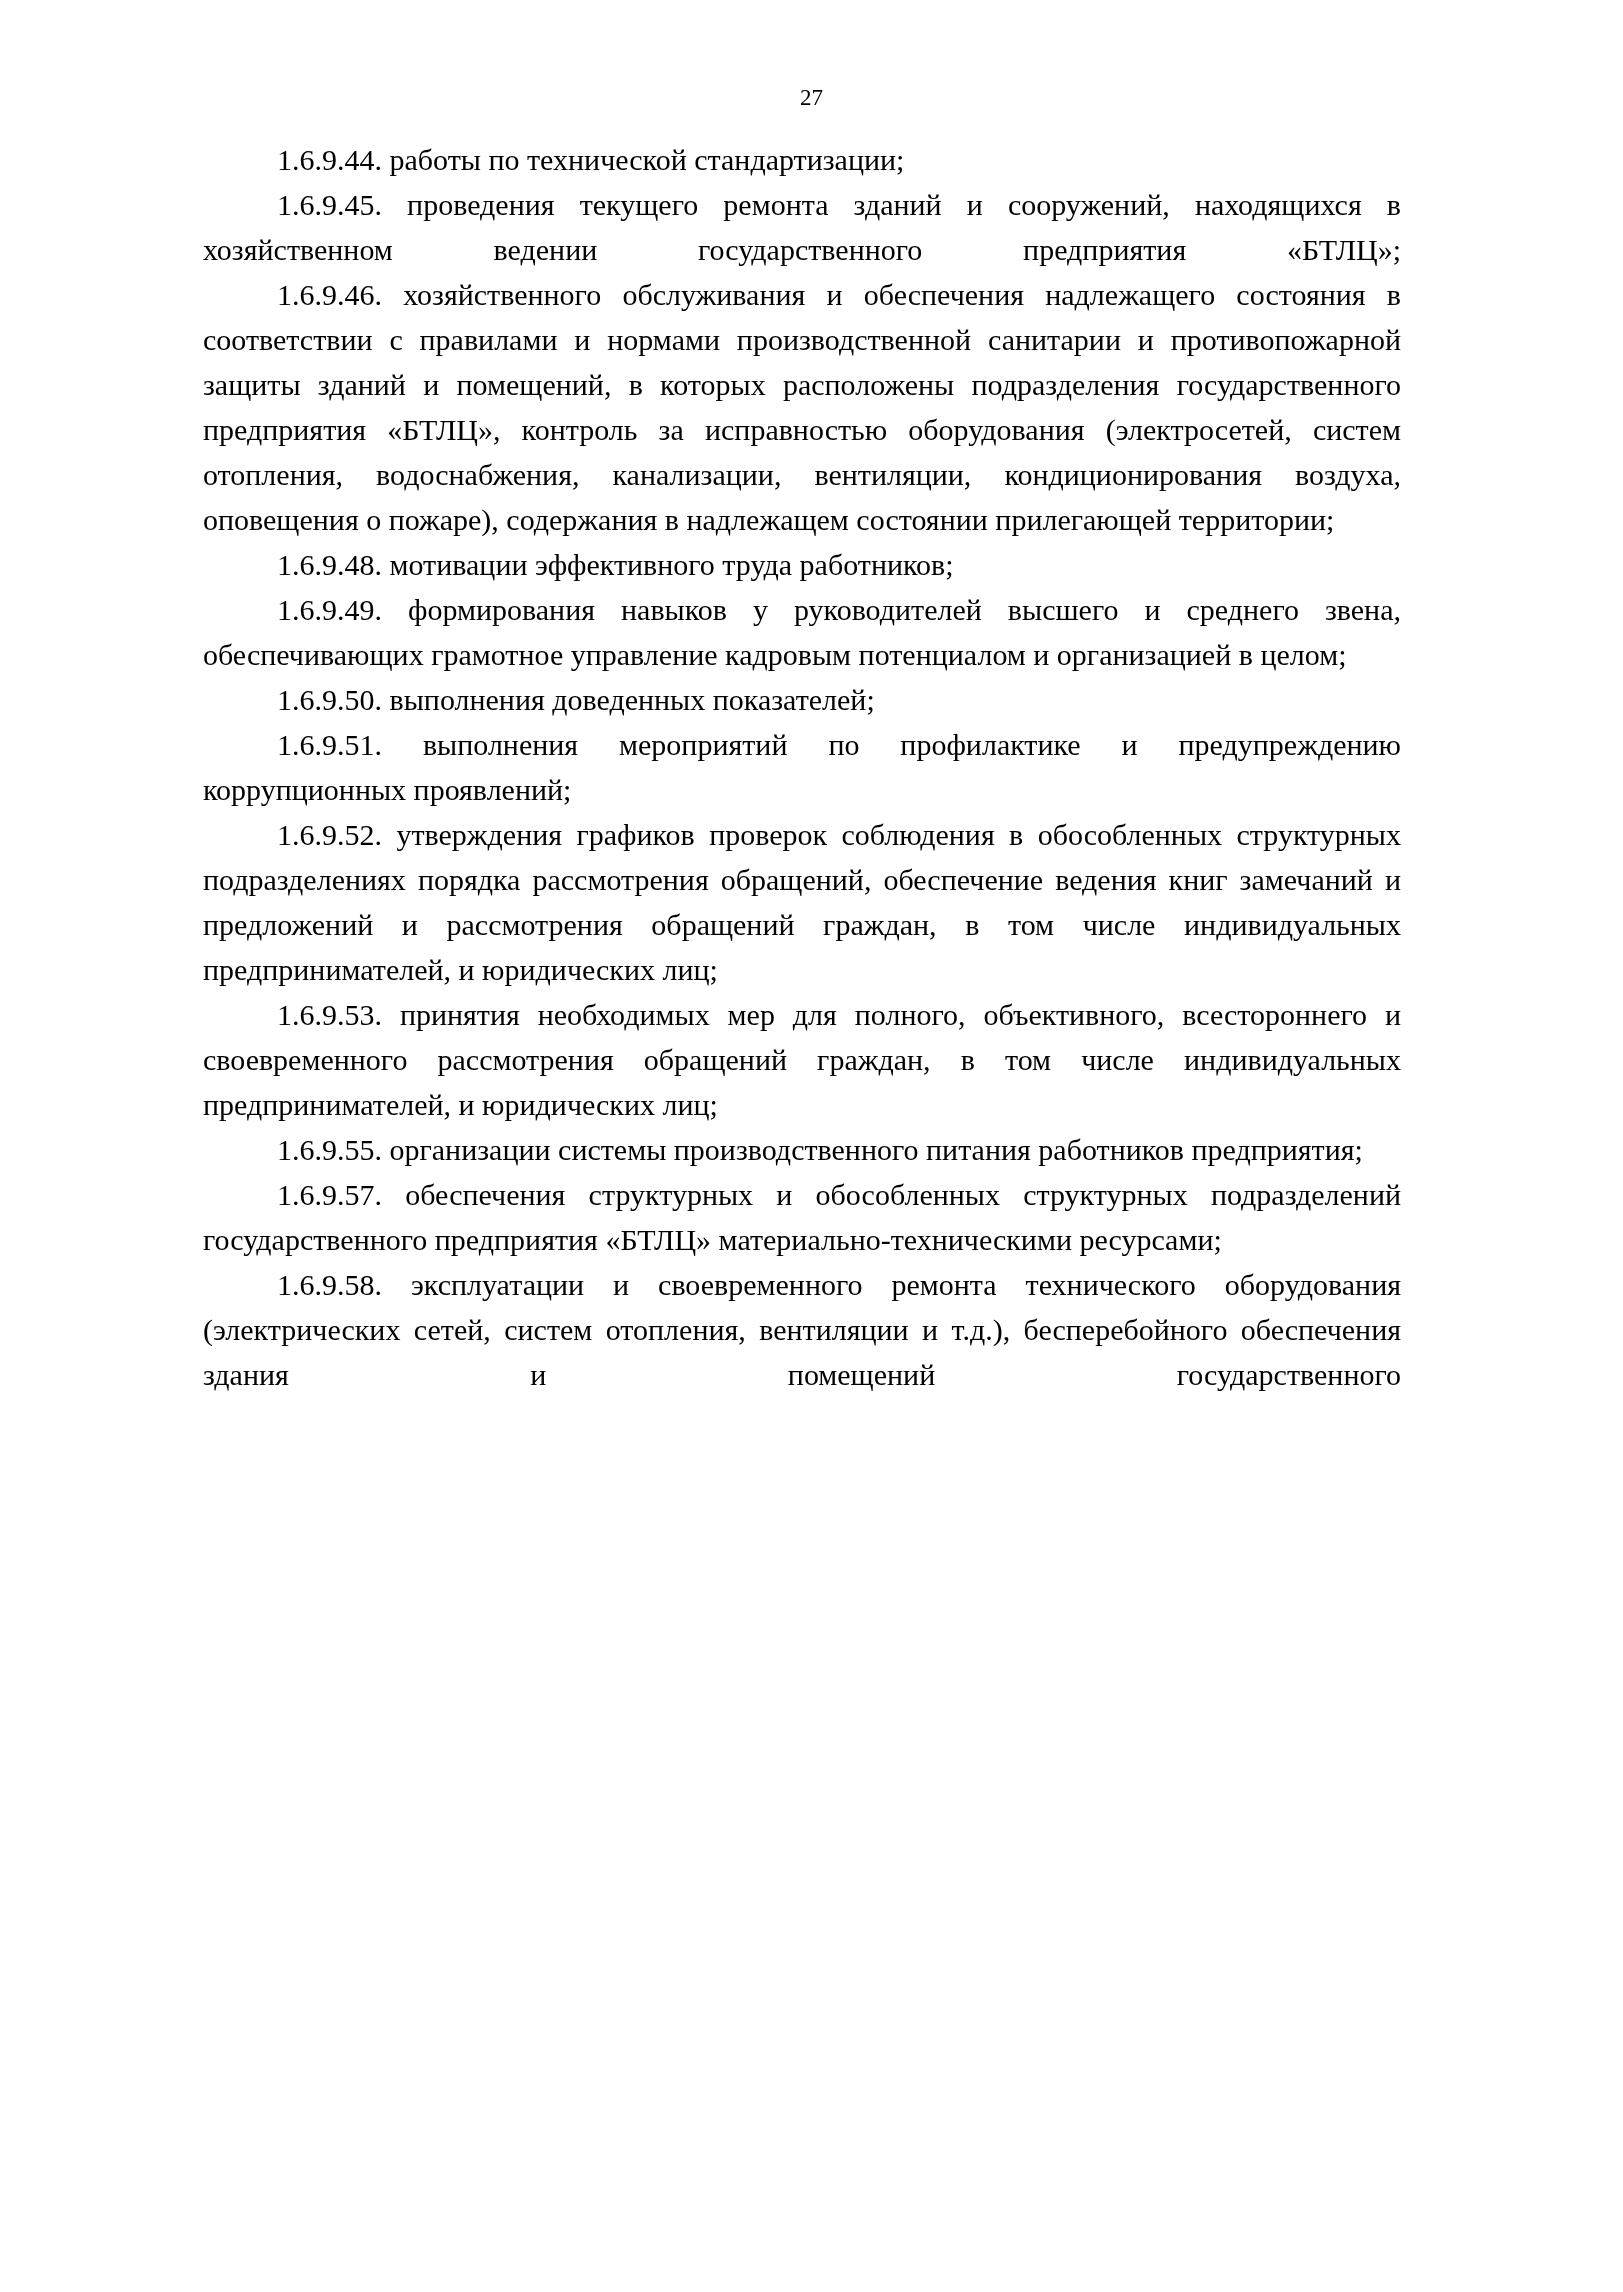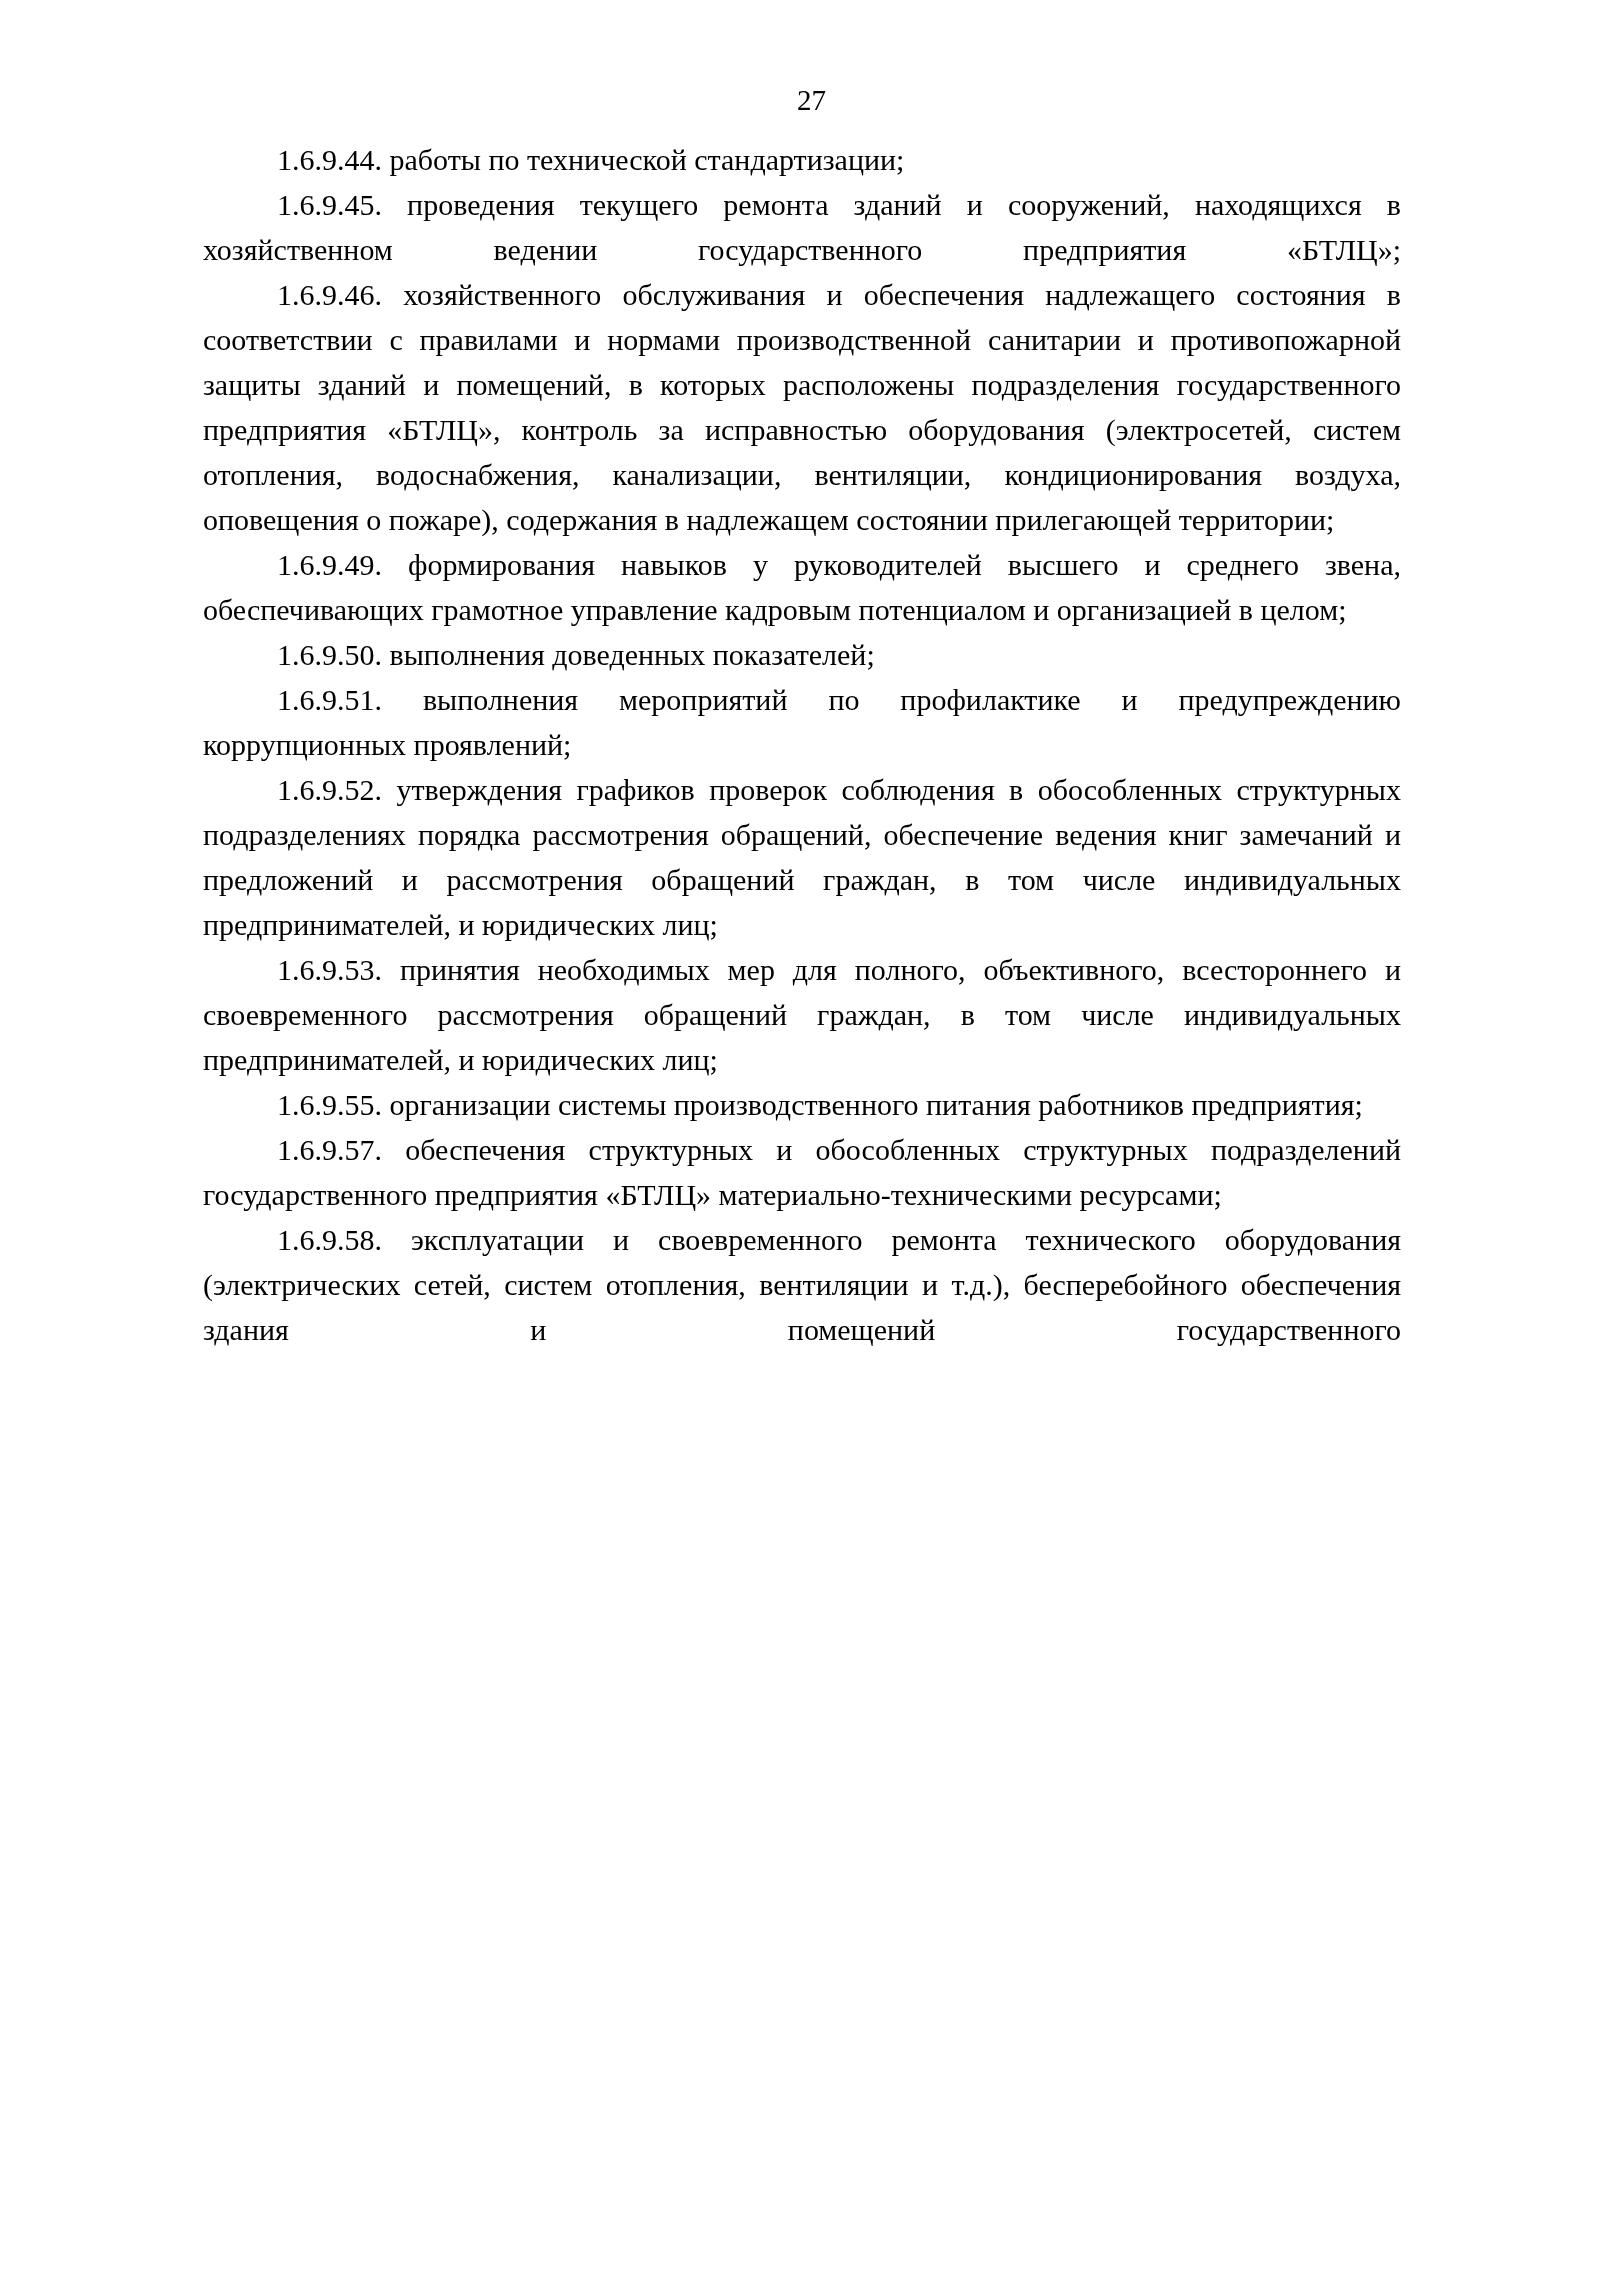--- a/index.html
+++ b/index.html
@@ -15,21 +15,21 @@
     box-sizing: border-box;
     font-family: "Liberation Serif", "DejaVu Serif", serif;
     color: #000000;
   }
   .page-number {
     position: absolute;
     top: 86px;
     left: 0;
     width: 100%;
     text-align: center;
-    font-size: 29px;
+    font-size: 23px;
     line-height: 1;
   }
   .content {
     position: absolute;
     top: 137px;
     left: 203px;
     width: 1198px;
   }
   p.para {
     margin: 0;
@@ -52,20 +52,21 @@
 <body>
 
 <div class="page">
 
   <div class="page-number">27</div>
 
   <div class="content">
     <p class="para">1.6.9.44. работы по технической стандартизации;</p>
     <p class="para stretch-last">1.6.9.45. проведения текущего ремонта зданий и сооружений, находящихся в хозяйственном ведении государственного предприятия «БТЛЦ»;</p>
     <p class="para">1.6.9.46. хозяйственного обслуживания и обеспечения надлежащего состояния в соответствии с правилами и нормами производственной санитарии и противопожарной защиты зданий и помещений, в которых расположены подразделения государственного предприятия «БТЛЦ», контроль за исправностью оборудования (электросетей, систем отопления, водоснабжения, канализации, вентиляции, кондиционирования воздуха, оповещения о пожаре), содержания в надлежащем состоянии прилегающей территории;</p>
+    <p class="para">1.6.9.48. мотивации эффективного труда работников;</p>
     <p class="para">1.6.9.49. формирования навыков у руководителей высшего и среднего звена, обеспечивающих грамотное управление кадровым потенциалом и организацией в целом;</p>
     <p class="para">1.6.9.50. выполнения доведенных показателей;</p>
     <p class="para">1.6.9.51. выполнения мероприятий по профилактике и предупреждению коррупционных проявлений;</p>
     <p class="para">1.6.9.52. утверждения графиков проверок соблюдения в обособленных структурных подразделениях порядка рассмотрения обращений, обеспечение ведения книг замечаний и предложений и рассмотрения обращений граждан, в том числе индивидуальных предпринимателей, и юридических лиц;</p>
     <p class="para">1.6.9.53. принятия необходимых мер для полного, объективного, всестороннего и своевременного рассмотрения обращений граждан, в том числе индивидуальных предпринимателей, и юридических лиц;</p>
     <p class="para">1.6.9.55. организации системы производственного питания работников предприятия;</p>
     <p class="para">1.6.9.57. обеспечения структурных и обособленных структурных подразделений государственного предприятия «БТЛЦ» материально-техническими ресурсами;</p>
     <p class="para stretch-last">1.6.9.58. эксплуатации и своевременного ремонта технического оборудования (электрических сетей, систем отопления, вентиляции и т.д.), бесперебойного обеспечения здания и помещений государственного</p>
   </div>
 

